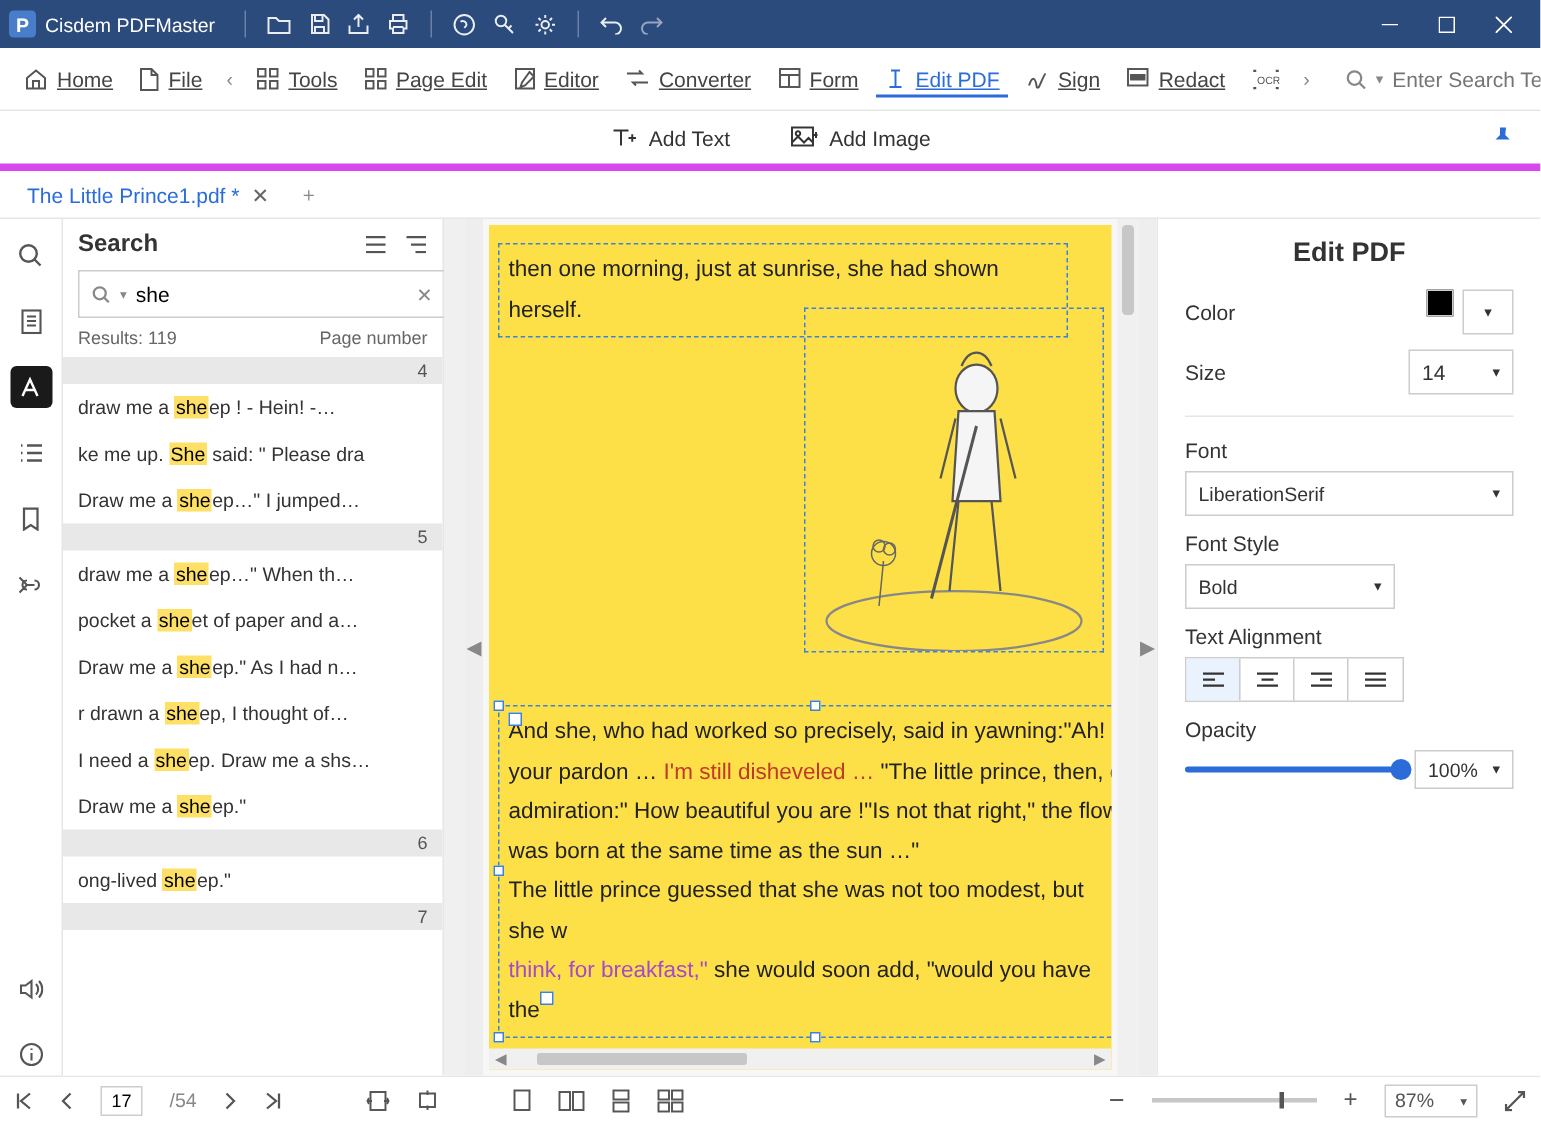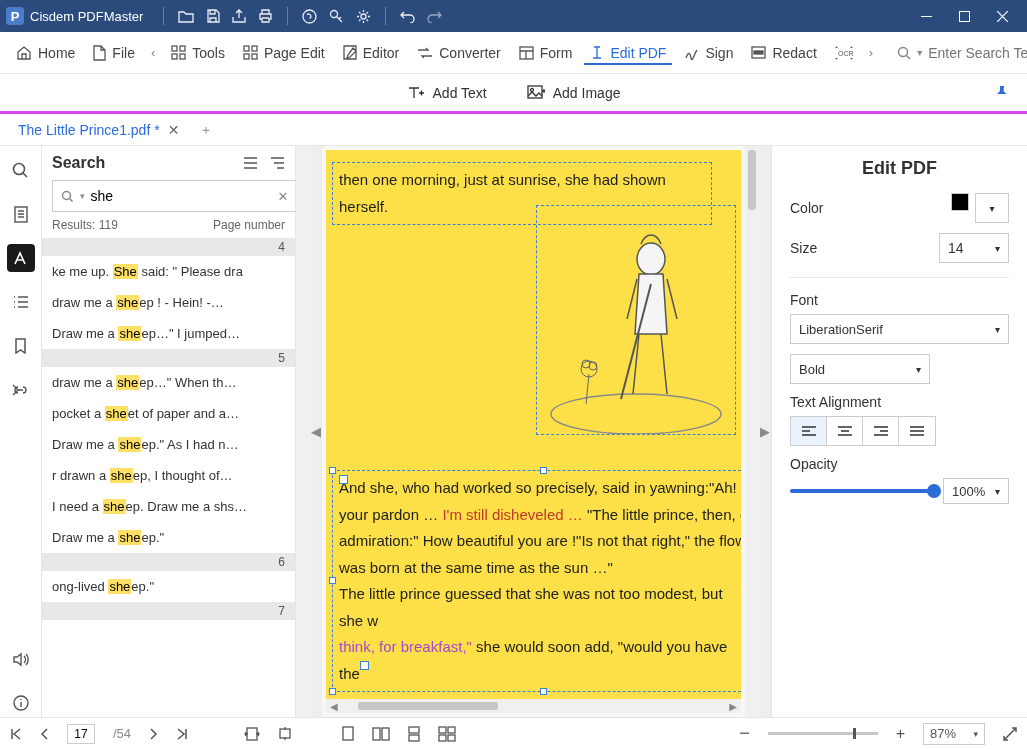--- a/index.html
+++ b/index.html
@@ -9,28 +9,28 @@
 .titlebar { height: 32px; background: #2b4b7d; display: flex; align-items: center; padding: 0 6px; color: #fff; }
 .titlebar .logo { width: 18px; height: 18px; background: #4a7dc9; border-radius: 3px; display: flex; align-items: center; justify-content: center; font-weight: bold; margin-right: 6px; }
 .titlebar .title { font-size: 13px; margin-right: 12px; }
 .titlebar .divider { height: 18px; width: 1px; background: rgba(255,255,255,0.3); margin: 0 8px; }
 .titlebar .tico { margin: 0 6px; opacity: 0.9; cursor: pointer; display: inline-flex; }
 .titlebar .spacer { flex: 1; }
 .titlebar .winbtn { width: 38px; height: 32px; display: flex; align-items: center; justify-content: center; cursor: pointer; }
 
 
 .toolbar { height: 42px; border-bottom: 1px solid #e6e6e6; display: flex; align-items: center; padding: 0 10px; gap: 6px; }
-.toolbar .tbtn { display: flex; align-items: center; gap: 6px; padding: 4px 6px; color: #444; cursor: pointer; font-size: 14px; white-space: nowrap; }
+.toolbar .tbtn { display: flex; gap: 6px; padding: 4px 6px; color: #444; cursor: pointer; font-size: 14px; white-space: nowrap; text-decoration: underline; }
 .toolbar .tbtn.active { color: #2b6cd8; border-bottom: 2px solid #2b6cd8; padding-bottom: 2px; }
 .toolbar .chev { color: #888; cursor: pointer; padding: 4px; }
 .toolbar .search { display: flex; align-items: center; border: none; gap: 6px; color: #888; }
 .toolbar .search input { border: none; outline: none; font-size: 14px; color: #888; width: 130px; }
 
 
-.subtoolbar { height: 40px; border-bottom: 3px solid #d946ef; display: flex; align-items: center; justify-content: center; gap: 40px; position: relative; }
+.subtoolbar { height: 40px; border-bottom: 5px solid #d946ef; display: flex; align-items: center; justify-content: center; gap: 40px; position: relative; }
 .subtoolbar .sbtn { display: flex; align-items: center; gap: 8px; cursor: pointer; font-size: 14px; }
 .subtoolbar .pin { position: absolute; right: 18px; color: #2b6cd8; cursor: pointer; }
 
 
 .tabbar { height: 32px; border-bottom: 1px solid #e6e6e6; display: flex; align-items: center; padding: 0 10px; }
 .tabbar .tab { display: flex; align-items: center; gap: 8px; padding: 4px 8px; color: #2b6cd8; font-size: 14px; cursor: pointer; }
 .tabbar .tab .close { color: #666; font-size: 14px; }
 .tabbar .add { color: #888; margin-left: 12px; cursor: pointer; }
 
 
@@ -368,22 +368,22 @@
         <span style="color:#888;cursor:pointer">✕</span>
       </div>
       <div class="donebtn">Done</div>
     </div>
     <div class="meta">
       <span>Results: 119</span>
       <span>Page number</span>
     </div>
     <div class="results" id="results">
         <div class="pgsep">4</div>
+        <div class="rline">draw me a <mark>she</mark>ep ! - Hein! -…</div>
         <div class="rline">ke me up. <mark>She</mark> said: " Please dra</div>
-        <div class="rline">draw me a <mark>she</mark>ep ! - Hein! -…</div>
         <div class="rline">Draw me a <mark>she</mark>ep…" I jumped…</div>
         <div class="pgsep">5</div>
         <div class="rline">draw me a <mark>she</mark>ep…" When th…</div>
         <div class="rline">pocket a <mark>she</mark>et of paper and a…</div>
         <div class="rline">Draw me a <mark>she</mark>ep." As I had n…</div>
         <div class="rline">r drawn a <mark>she</mark>ep, I thought of…</div>
         <div class="rline">I need a <mark>she</mark>ep. Draw me a shs…</div>
         <div class="rline">Draw me a <mark>she</mark>ep."</div>
         <div class="pgsep">6</div>
         <div class="rline">ong-lived <mark>she</mark>ep."</div>
@@ -459,20 +459,21 @@
     </div>
     <hr>
     <div class="group">
       <div class="lbl">Font</div>
       <div class="dd full">
           <span>LiberationSerif</span>
           <span style="font-size:10px">▾</span>
         </div>
     </div>
     <div class="group">
+      <div class="lbl">Font Style</div>
       <div class="dd" style="width:140px;justify-content:space-between">
           <span>Bold</span>
           <span style="font-size:10px">▾</span>
         </div>
     </div>
     <div class="group">
       <div class="lbl">Text Alignment</div>
       <div class="alignbtns">
         <div class="ab sel">
             <svg width="14" height="11" stroke="#333" stroke-width="1.5">

